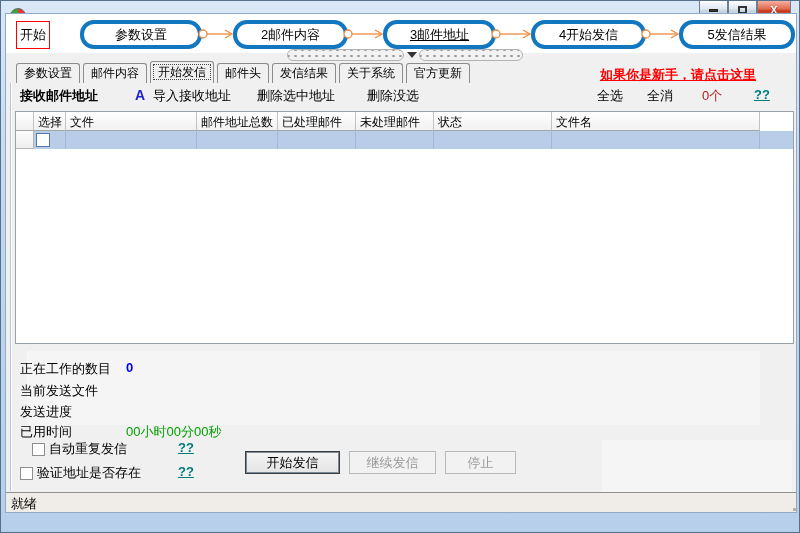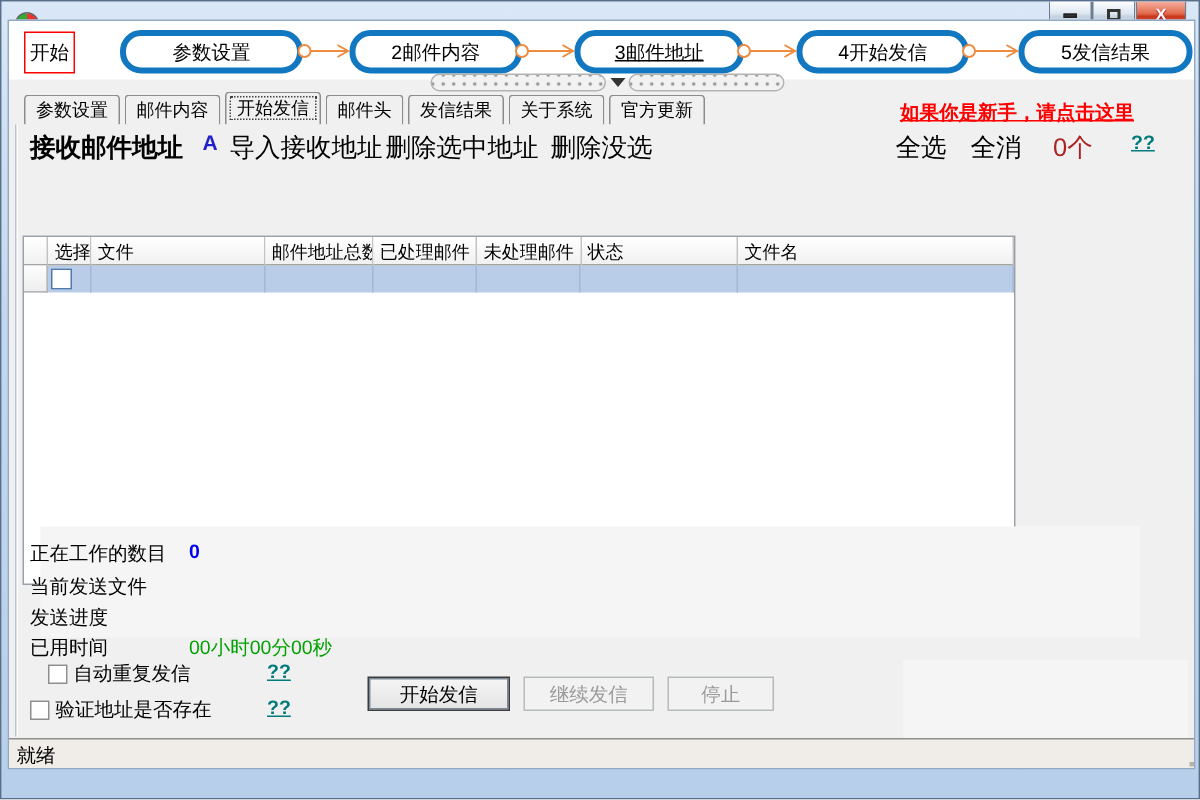--- a/index.html
+++ b/index.html
@@ -87,37 +87,37 @@
   .tab.selected {
     height:22px; line-height:21px; outline:1px dotted #444; outline-offset:-4px;
     background:#f0f0f0; position:relative; z-index:2;
   }
   .newbie {
     position:absolute; right:40px; top:52px; color:#f00; font-weight:bold;
     font-size:13px; text-decoration:underline; cursor:pointer; white-space:nowrap;
   }
 
   
-  .cmd { position:absolute; top:73px; font-size:17px; white-space:nowrap; cursor:pointer; }
+  .cmd { position:absolute; top:73px; font-size:13px; white-space:nowrap; cursor:pointer; }
   .cmd.static { cursor:default; }
   .section-title { left:14px; font-weight:bold; }
   .import-a { left:129px; color:#2222cc; font-weight:bold; font-size:14px; }
   .import { left:147px; }
   .del-sel { left:251px; }
   .del-unsel { left:361px; }
   .sel-all { left:591px; }
   .desel-all { left:641px; }
   .count { left:696px; color:#a22; }
   .help-link { color:#007a7a; font-weight:bold; text-decoration:underline; cursor:pointer; }
   .cmd.help1 { left:748px; font-size:13px; }
 
   
   .table {
-    position:absolute; left:9px; top:97px; width:662px; height:233px;
-    background:#fff; border:1px solid #9aa0a8;margin-top:46px;
+    position:absolute; left:9px; top:97px; width:779px; height:233px;
+    background:#fff; border:1px solid #9aa0a8;
   }
   .thead { display:flex; }
   .th {
     height:19px; background:linear-gradient(180deg,#ffffff,#f1f1f1);
     border-right:1px solid #c3c3c3; border-bottom:1px solid #a5a5a5;
     font-size:12px; padding:2px 0 0 4px; overflow:hidden; white-space:nowrap; cursor:pointer;
   }
   .th.rowhdr { cursor:default; }
   .trow { display:flex; height:18px; background:#b9cde9; }
   .td {

